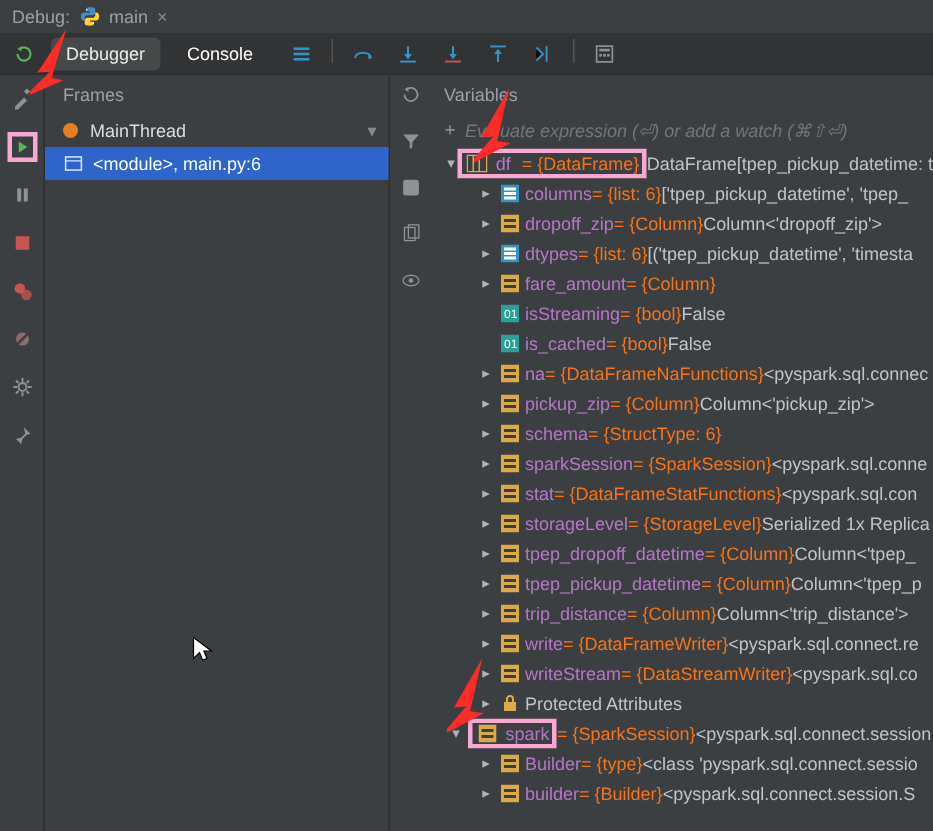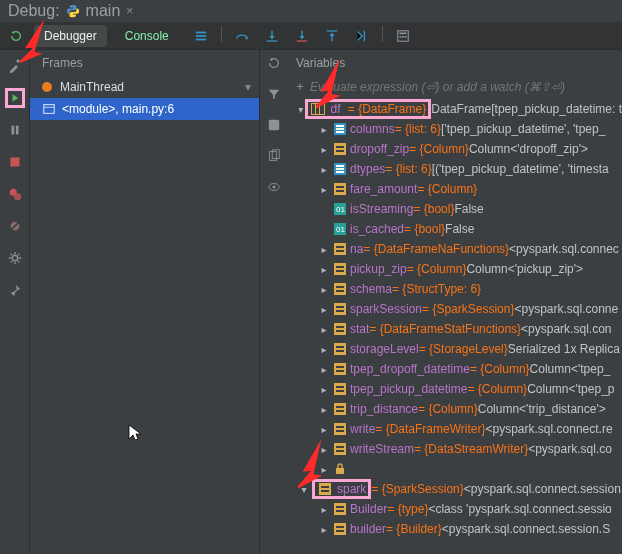--- a/index.html
+++ b/index.html
@@ -1,22 +1,22 @@
 <!DOCTYPE html>
 <html><head>
 <meta charset="utf-8">
 <style>
   * { box-sizing: border-box; margin: 0; padding: 0; font-family: -apple-system, "Segoe UI", sans-serif; }
   body { background: #3c3f41; color: #bbb; font-size: 12px; width: 622px; height: 554px; overflow: hidden; position: relative; }
   .titlebar { display: flex; align-items: center; height: 22px; background: #3c3f41; padding: 0 8px; gap: 6px; }
   .titlebar .py-icon { width: 14px; height: 14px; display:inline-flex; }
-  .titlebar .title { color: #9aa0a6; font-size: 16px; }
+  .titlebar .title { color: #9aa0a6; font-size: 12px; }
   .titlebar .close { color: #888; }
   .toolbar-row { display: flex; align-items: center; height: 28px; background: #313335; padding: 0 6px; gap: 8px; border-bottom: 1px solid #2b2d2f; }
-  .tab { color: #86efac; font-size: 12px; padding: 4px 10px; border-radius: 4px; }
+  .tab { color: #ffffff; font-size: 12px; padding: 4px 10px; border-radius: 4px; }
   .tab.active { background: #45494a; color: #eee; }
   .icon-btn { width: 20px; height: 20px; display: inline-flex; align-items: center; justify-content: center; color: #8e9296; }
   .icon-btn svg { width: 14px; height: 14px; }
   .tb-icons { display: flex; gap: 10px; margin-left: 4px; }
   .main { display: flex; height: calc(554px - 50px); }
   .gutter { width: 30px; background: #3c3f41; border-right: 1px solid #2b2d2f; display: flex; flex-direction: column; align-items: center; padding-top: 6px; gap: 12px; }
   .gutter .gbtn { width: 20px; height: 20px; display:flex; align-items:center; justify-content:center; }
   .frames-panel { width: 230px; background: #3c3f41; border-right: 1px solid #2b2d2f; position: relative; }
   .panel-header { color: #9aa0a6; padding: 6px 8px 6px 12px; font-size: 12px; }
   .thread-row { display: flex; align-items: center; padding: 4px 8px 4px 12px; gap: 8px; }
@@ -459,20 +459,21 @@
           <span class="fgrey"> &lt;pyspark.sql.co</span>
         </div>
       <div class="node indent1">
           <span class="chev">▸</span>
           <span class="tico">
             <svg width="12" height="12" viewBox="0 0 12 12">
               <rect x="2" y="5" width="8" height="6" fill="#d9a94a"></rect>
               <path d="M4 5V3a2 2 0 0 1 4 0v2" fill="none" stroke="#d9a94a" stroke-width="1.4"></path>
             </svg>
           </span>
+          <span class="fgrey">Protected Attributes</span>
         </div>
 
       <div class="node indent0">
         <span class="chev">▾</span>
         <span class="boxed" style="display:inline-flex;align-items:center;gap:2px;">
           <span class="tico">
               <svg width="12" height="12" viewBox="0 0 12 12">
                 <rect width="12" height="12" fill="#d9a94a"></rect>
                 <rect x="2" y="3" width="8" height="2" fill="#3c3f41"></rect>
                 <rect x="2" y="7" width="8" height="2" fill="#3c3f41"></rect>

